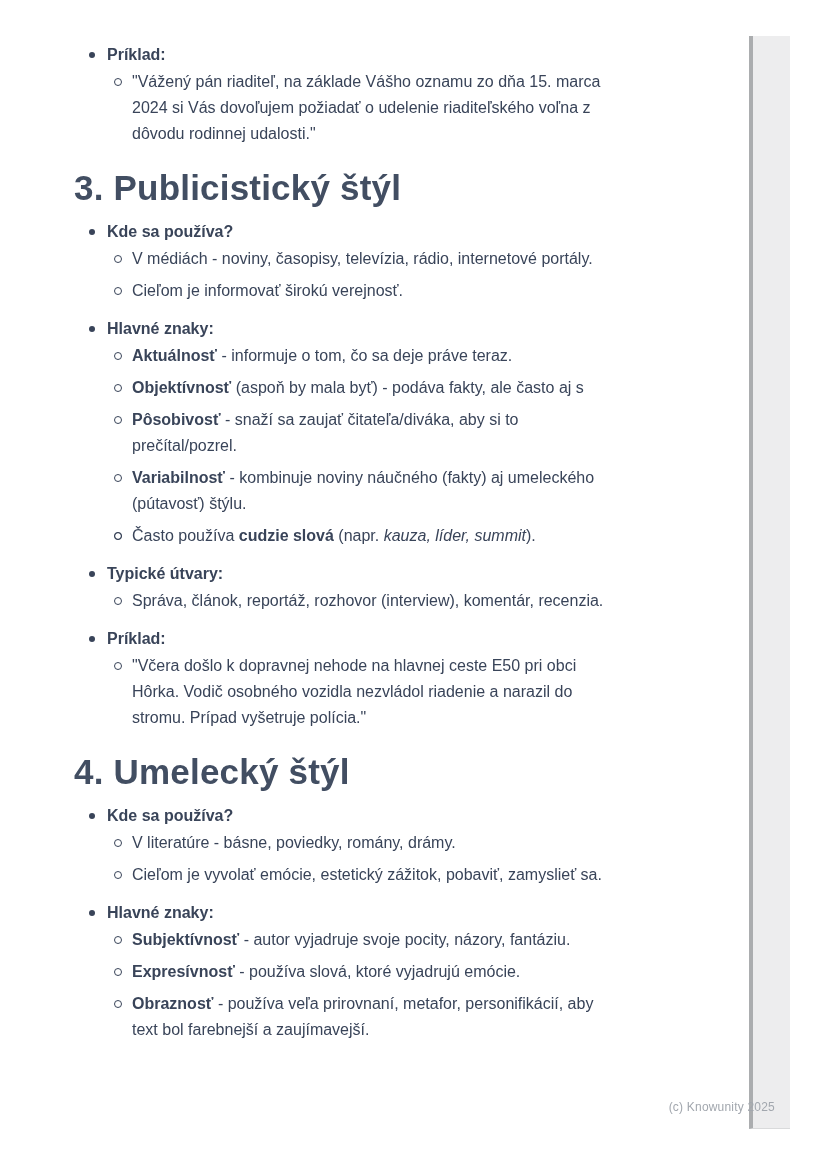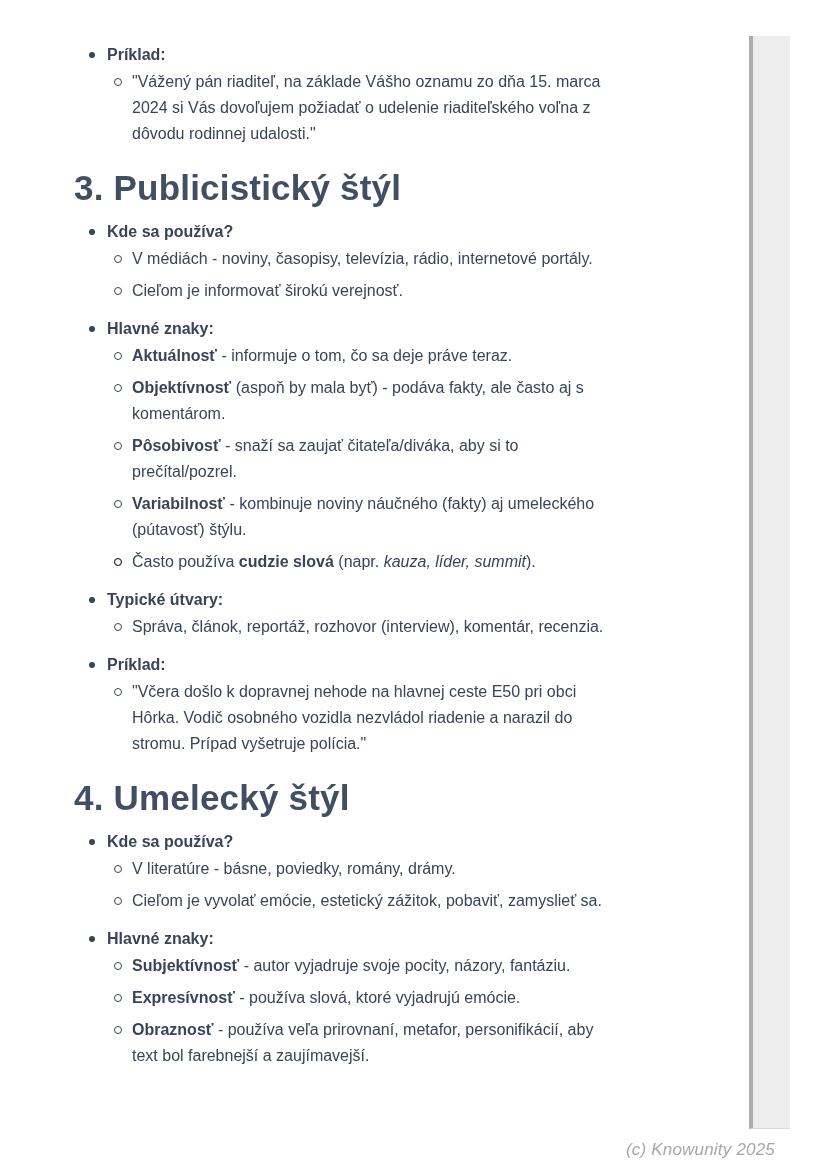--- a/index.html
+++ b/index.html
@@ -71,28 +71,27 @@
     width: 41px;
     height: 1093px;
     background: #ededee;
     border-left: 4px solid #abadaf;
     border-bottom: 1px solid #d9dadb;
     box-sizing: border-box;
     z-index: 1;
   }
   .copyright {
     position: absolute;
-    top: 1140px;
+    top: 1100px;
     right: 53px;
-    font-size: 17px;
+    font-size: 12px;
     letter-spacing: 0.2px;
     color: #a2a7ae;
     z-index: 2;
     white-space: nowrap;
-    font-style: italic;
   }
 </style>
 </head>
 <body>
 
 <div class="doc">
     <div class="li li1">
       <span class="bullet"></span>
       <div class="line"><span class="b">Príklad:</span></div>
     </div>
@@ -119,21 +118,20 @@
       <span class="bullet"></span>
       <div class="line"><span class="b">Hlavné znaky:</span></div>
     </div>
     <div class="li li2">
       <span class="bullet"></span>
       <div class="line"><span class="b">Aktuálnosť</span><span> - informuje o tom, čo sa deje práve teraz.</span></div>
     </div>
     <div class="li li2">
       <span class="bullet"></span>
       <div class="line"><span class="b">Objektívnosť</span><span> (aspoň by mala byť) - podáva fakty, ale často aj s</span></div>
-      <div class="line"><span>komentárom.</span></div>
     </div>
     <div class="li li2">
       <span class="bullet"></span>
       <div class="line"><span class="b">Pôsobivosť</span><span> - snaží sa zaujať čitateľa/diváka, aby si to</span></div>
       <div class="line"><span>prečítal/pozrel.</span></div>
     </div>
     <div class="li li2">
       <span class="bullet"></span>
       <div class="line"><span class="b">Variabilnosť</span><span> - kombinuje noviny náučného (fakty) aj umeleckého</span></div>
       <div class="line"><span>(pútavosť) štýlu.</span></div>

